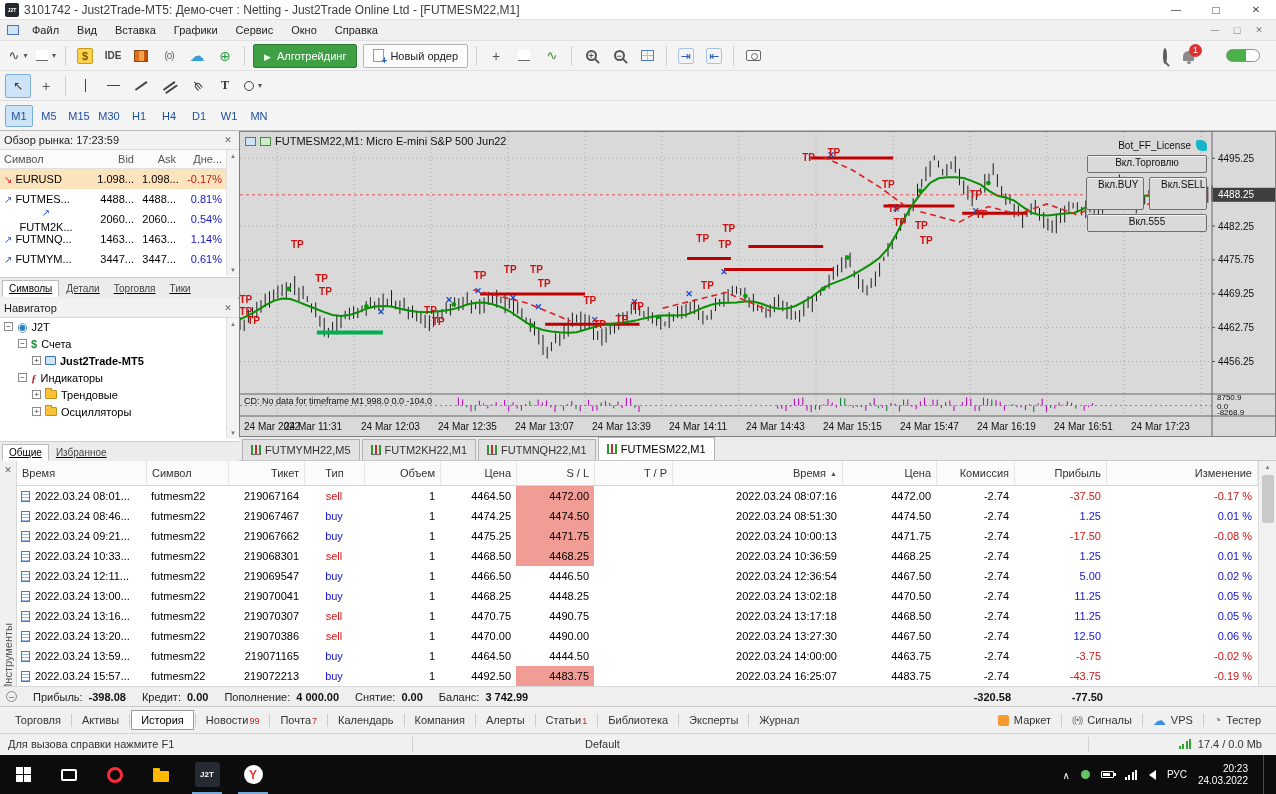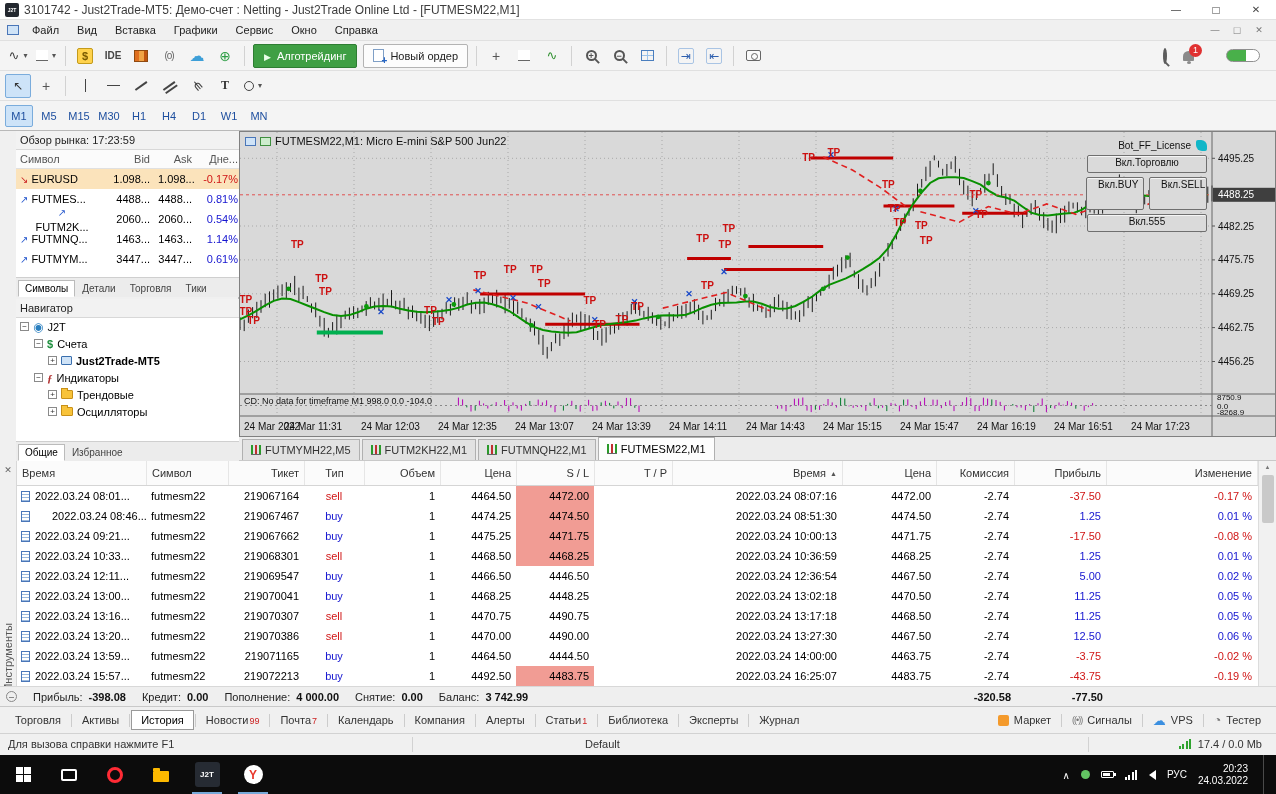--- a/index.html
+++ b/index.html
@@ -69,36 +69,36 @@
   .fork-ic { font-size:13px; color:#444; transform:rotate(-40deg); }
   .text-ic { font-size:12px; font-weight:bold; color:#333; font-family:"Liberation Serif",serif;}
   .shape-ic { width:10px; height:10px; border:1px solid #444; border-radius:50%; }
 
   
   .tf-btn { min-width:28px; height:22px; display:flex; align-items:center; justify-content:center; color:#1d4e9e; margin:0 1px; border:1px solid transparent; border-radius:2px; font-size:11px;}
   .tf-btn.active { background:#cde3f8; border-color:#7aacdc; }
 
   
   #sidebar { position:absolute; left:0; top:131px; width:239px; height:330px; background:#f0f0f0; border-right:1px solid #b5b5b5;}
-  .panel { position:absolute; left:16px; width:239px; background:#fff; }
+  .panel { position:absolute; left:0; width:239px; background:#fff; }
   #mw-panel { top:0; height:166px; }
   #nav-panel { top:168px; height:162px; }
   .panel-header { height:19px; background:#f2f2f2; border-bottom:1px solid #d8d8d8; display:flex; align-items:center; padding:0 4px; color:#222;}
   .panel-close { margin-left:auto; width:14px; height:14px; display:flex; align-items:center; justify-content:center; color:#666; font-size:9px;}
   .panel-close::before { content:"\2715"; }
   #mw-cols { height:19px; display:flex; align-items:center; border-bottom:1px solid #e0e0e0; color:#555; background:#fbfbfb;}
   .mw-col { padding:0 4px; }
   .mw-row { height:20px; display:flex; align-items:center; }
   .mw-row.selected { background:#fbe3bb; }
   .mw-cell { padding:0 4px; white-space:nowrap; overflow:hidden;}
   .mw-sym { display:flex; align-items:center; gap:3px;}
   .mw-arrow.up::before { content:"\2197"; color:#2255cc; font-size:10px;}
   .mw-arrow.down::before { content:"\2198"; color:#cc2222; font-size:10px;}
   .num-pos { color:#1515d0; } .num-neg { color:#d01515; }
-  .side-tabs { position:absolute; left:0; bottom:0; width:239px; height:20px; background:#ececec; border-top:1px solid #cfcfcf; display:flex; align-items:flex-end; padding:0 2px;}
+  .side-tabs { position:absolute; left:0; bottom:0; width:239px; height:20px; background:#ececec; border-top:1px solid #cfcfcf; display:flex; align-items:flex-end; padding:0 2px;text-decoration:underline;}
   .side-tab { font-size:10px; padding:2px 6px; color:#444; border:1px solid transparent; }
   .side-tab.active { background:#fff; border-color:#bbb; border-bottom-color:#fff; color:#000;}
   .mini-scroll { position:absolute; right:0; top:19px; bottom:28px; width:13px; background:#f3f3f3; border-left:1px solid #e0e0e0; display:flex; flex-direction:column; justify-content:space-between; align-items:center;}
   .scr-up::before { content:"\25B2"; font-size:6px; color:#777;}
   .scr-dn::before { content:"\25BC"; font-size:6px; color:#777;}
   .scr-btn { height:12px; display:flex; align-items:center; }
 
   
   .tree-row { height:17px; display:flex; align-items:center; gap:4px; }
   .tree-row .lbl { white-space:nowrap; }
@@ -1028,21 +1028,21 @@
           <div class="hist-cell a-right" style="width: 76px;">4464.50</div>
           <div class="hist-cell a-right sl-hit" style="width: 78px;">4472.00</div>
           <div class="hist-cell a-right" style="width: 78px;"></div>
           <div class="hist-cell a-right" style="width: 170px;">2022.03.24 08:07:16</div>
           <div class="hist-cell a-right" style="width: 94px;">4472.00</div>
           <div class="hist-cell a-right" style="width: 78px;">-2.74</div>
           <div class="hist-cell a-right num-neg" style="width: 92px;">-37.50</div>
           <div class="hist-cell a-right num-neg" style="width: 151px;">-0.17 %</div>
         </div>
         <div class="hist-row">
-          <div class="hist-cell a-left" style="width: 130px; gap: 17px;">
+          <div class="hist-cell a-left" style="width: 130px;">
             <span class="doc-ic"></span>
             <span>2022.03.24 08:46...</span>
           </div>
           <div class="hist-cell a-left" style="width: 82px;">futmesm22</div>
           <div class="hist-cell a-right" style="width: 76px;">219067467</div>
           <div class="hist-cell a-center num-pos" style="width: 60px;">buy</div>
           <div class="hist-cell a-right" style="width: 76px;">1</div>
           <div class="hist-cell a-right" style="width: 76px;">4474.25</div>
           <div class="hist-cell a-right sl-hit" style="width: 78px;">4474.50</div>
           <div class="hist-cell a-right" style="width: 78px;"></div>

